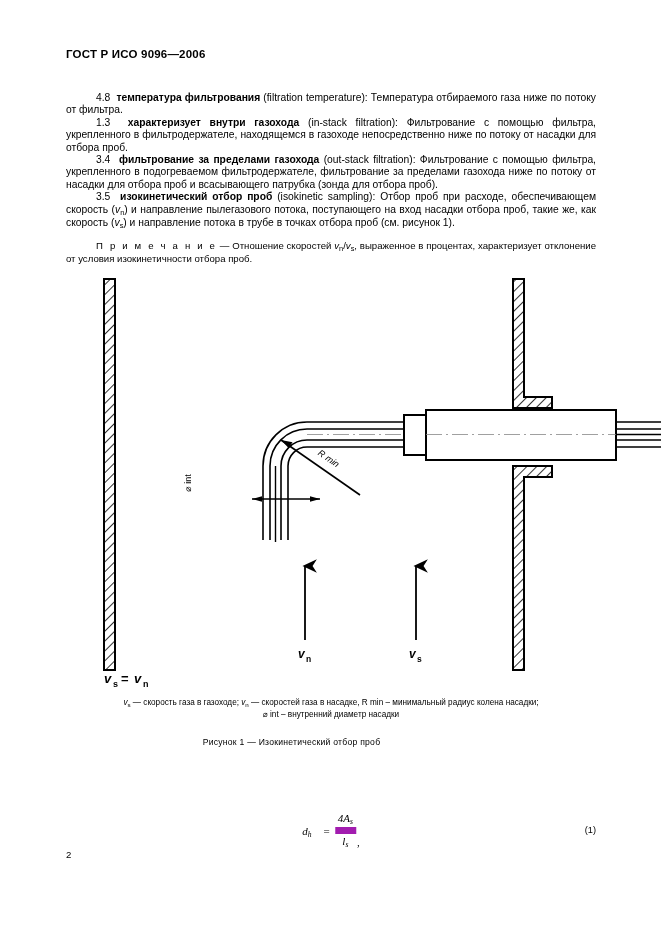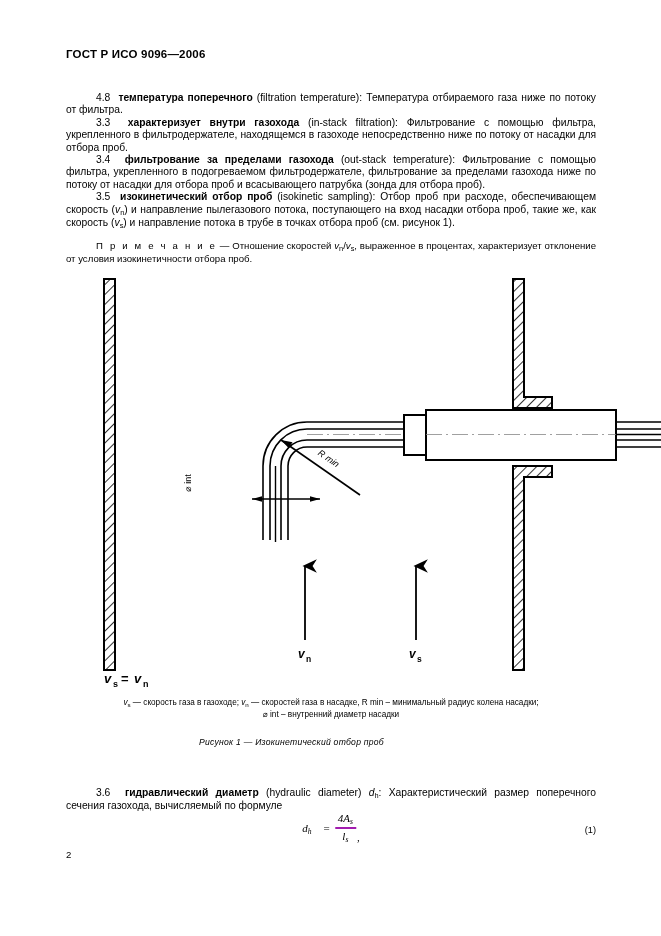--- a/index.html
+++ b/index.html
@@ -83,21 +83,20 @@
   }
 
   .fig-caption {
     position: absolute;
     left: 0;
     top: 737px;
     width: 583px;
     text-align: center;
     font-size: 8.6px;
     letter-spacing: .25px;
-    font-style: italic;
   }
 
   
   .lower-block {
     position: absolute;
     left: 66px;
     top: 787px;
     width: 530px;
     font-size: 10.3px;
     line-height: 12.4px;
@@ -125,21 +124,21 @@
   .formula .lhs { margin-right: 12px; }
   .formula .eq { margin-right: 5px; font-style: normal; }
   .frac {
     display: inline-flex;
     flex-direction: column;
     align-items: center;
     vertical-align: middle;
   }
   .frac .num {
     padding: 0 3px 1px 3px;
-    border-bottom: 2px solid #a21caf;
+    border-bottom: 7px solid #a21caf;
     line-height: 13px;
   }
   .frac .den {
     padding: 1px 3px 0 3px;
     line-height: 13px;
   }
   .formula sub {
     font-size: 7.6px;
     top: 2.3px;
   }
@@ -167,25 +166,25 @@
 </style>
 </head>
 <body>
 
 <div id="page">
 
   <div class="doc-header">ГОСТ Р ИСО 9096—2006</div>
 
   <div class="body-block">
 
-    <p class="para"><span>4.8</span>&nbsp;&nbsp;<span class="term">температура поперечного</span> <span>(filtration temperature):</span><span> Температура отбираемого газа ниже по потоку от фильтра.</span></p>
-
-    <p class="para"><span>3.3</span>&nbsp;&nbsp;<span class="term">характеризует внутри газохода</span> <span>(in-stack filtration):</span><span> Фильтрование с помощью фильтра, укрепленного в фильтродержателе, находящемся в газоходе непосредственно ниже по потоку от насадки для отбора проб.</span></p>
-
-    <p class="para"><span>3.4</span>&nbsp;&nbsp;<span class="term">фильтрование за пределами газохода</span> <span>(out-stack temperature):</span><span> Фильтрование с помощью фильтра, укрепленного в подогреваемом фильтродержателе, фильтрование за пределами газохода ниже по потоку от насадки для отбора проб и всасывающего патрубка (зонда для отбора проб).</span></p>
+    <p class="para"><span>4.8</span>&nbsp;&nbsp;<span class="term">температура фильтрования</span> <span>(filtration temperature):</span><span> Температура отбираемого газа ниже по потоку от фильтра.</span></p>
+
+    <p class="para"><span>1.3</span>&nbsp;&nbsp;<span class="term">характеризует внутри газохода</span> <span>(in-stack filtration):</span><span> Фильтрование с помощью фильтра, укрепленного в фильтродержателе, находящемся в газоходе непосредственно ниже по потоку от насадки для отбора проб.</span></p>
+
+    <p class="para"><span>3.4</span>&nbsp;&nbsp;<span class="term">фильтрование за пределами газохода</span> <span>(out-stack filtration):</span><span> Фильтрование с помощью фильтра, укрепленного в подогреваемом фильтродержателе, фильтрование за пределами газохода ниже по потоку от насадки для отбора проб и всасывающего патрубка (зонда для отбора проб).</span></p>
 
     <p class="para"><span>3.5</span>&nbsp;&nbsp;<span class="term">изокинетический отбор проб</span> <span>(isokinetic sampling):</span><span> Отбор проб при расходе, обеспечивающем скорость (</span><span class="ital">v</span><sub>n</sub><span>) и направление пылегазового потока, поступающего на вход насадки отбора проб, такие же, как скорость (</span><span class="ital">v</span><sub>s</sub><span>) и направление потока в трубе в точках отбора проб (см. рисунок 1).</span></p>
 
     <p class="note"><span class="sp">П р и м е ч а н и е</span> <span>—</span><span> Отношение скоростей </span><span class="ital">v</span><sub>n</sub><span>/</span><span class="ital">v</span><sub>s</sub><span>, выраженное в процентах, характеризует отклонение от условия изокинетичности отбора проб.</span></p>
   </div>
 
   <div id="figure">
     <svg width="661" height="420" viewBox="0 0 661 420">
       <defs>
         <pattern id="hatch" width="7" height="7" patternUnits="userSpaceOnUse" patternTransform="rotate(45)">
@@ -275,23 +274,20 @@
     </svg>
   </div>
 
   <div class="fig-legend">
     <span class="l1"><span class="ital">v</span><sub>s</sub><span> — скорость газа в газоходе; </span><span class="ital">v</span><sub>n</sub><span> — скоростей газа в насадке, R min – минимальный радиус колена насадки;</span></span>
     <span class="l2">⌀ int – внутренний диаметр насадки</span>
   </div>
 
   <div class="fig-caption">Рисунок 1 — Изокинетический отбор проб</div>
 
-  <div class="lower-block">
-    <p class="para"><span>3.6</span>&nbsp;&nbsp;<span class="term">гидравлический диаметр</span> <span>(hydraulic diameter) </span><span class="ital">d</span><sub>h</sub><span>:  Характеристический размер поперечного сечения газохода, вычисляемый по формуле</span></p>
-  </div>
 
   <div class="formula-row">
     <div class="formula">
       <span class="lhs"><span>d</span><sub>h</sub></span>
       <span class="eq">=</span>
       <span class="frac">
         <span class="num"><span>4A</span><sub>s</sub></span>
         <span class="den"><span>l</span><sub>s</sub></span>
       </span>
       <span class="comma">,</span>

